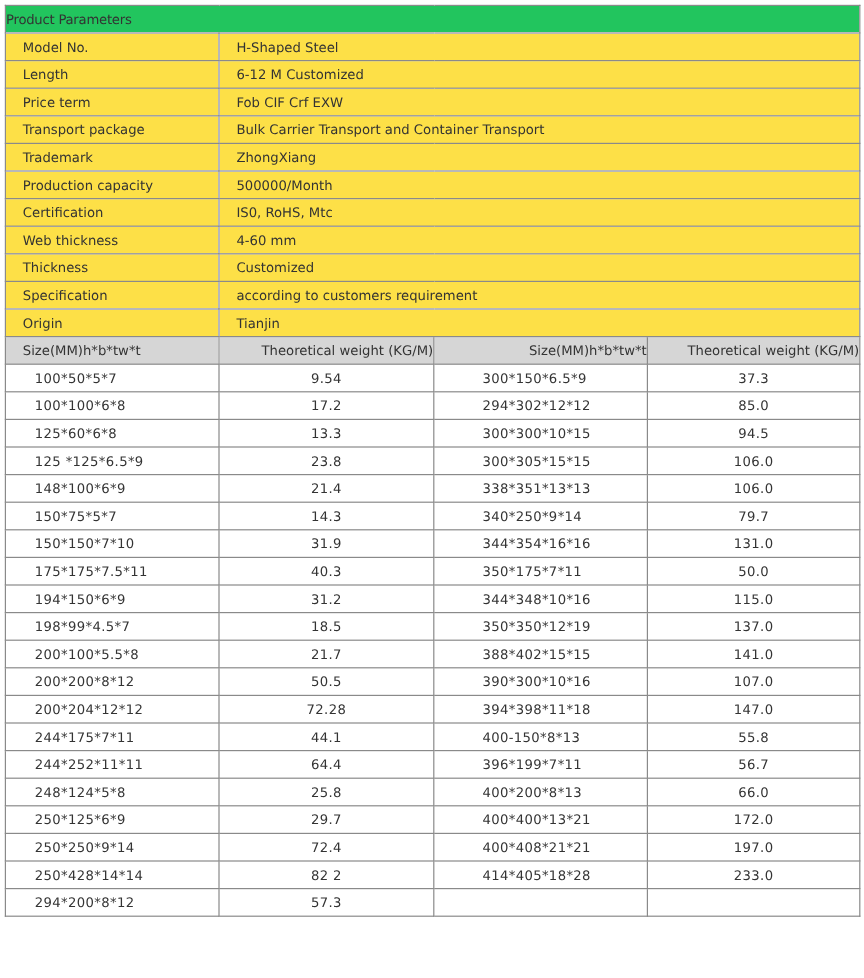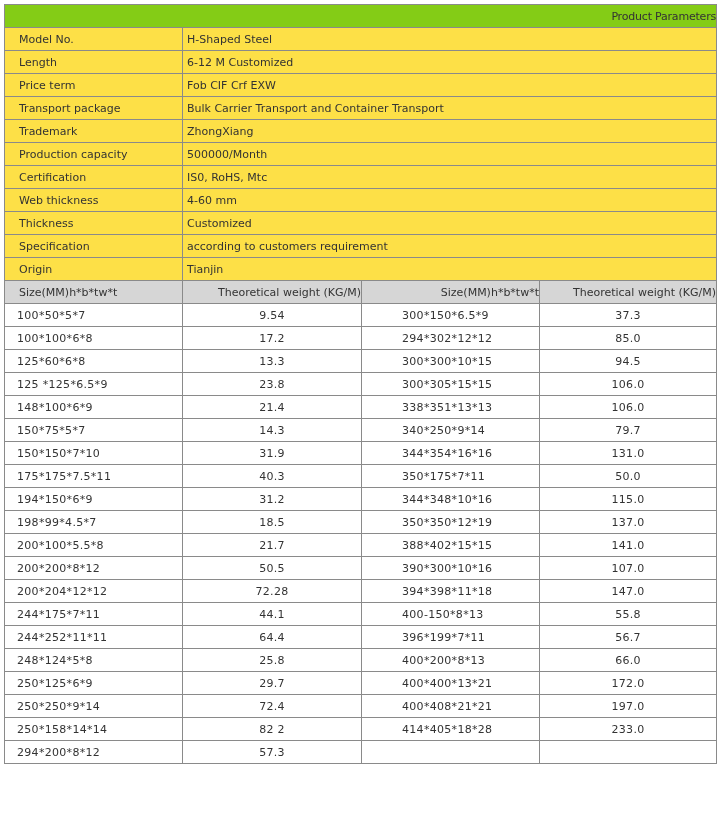--- a/index.html
+++ b/index.html
@@ -1,28 +1,28 @@
 <!DOCTYPE html>
 <html><head>
 <meta charset="utf-8">
 <style>
   html, body { margin: 0; padding: 0; background: #ffffff; }
   body { width: 720px; height: 815px; overflow: hidden; font-family: "DejaVu Sans", sans-serif; color: #333; }
   .wrap { position: absolute; left: 4px; top: 4px; width: 712px; }
   table { border-collapse: collapse; width: 712px; table-layout: fixed; }
   td { border: 1.5px solid #8a8a8a; font-size: 11px; padding: 0; white-space: nowrap; overflow: hidden; }
-  .title td { background: #84cc16; text-align: right; height: 22px; font-size: 11px; letter-spacing: -0.2px; }
+  .title td { background: #22c55e; text-align: left; height: 22px; font-size: 11px; letter-spacing: -0.2px; }
   .param td { height: 22px; background: #fde047; }
   .param td.k { padding-left: 14px; }
-  .param td.v { padding-left: 4px; }
+  .param td.v { padding-left: 14px; }
   .hdr td { background: #d6d6d6; height: 22px; font-size: 11px; }
   .hdr td.c1 { padding-left: 14px; }
   .hdr td.c2, .hdr td.c3, .hdr td.c4 { text-align: right; }
   .row td { height: 22px; font-size: 11px; letter-spacing: 0.3px; }
-  .row td.s1 { padding-left: 12px; }
+  .row td.s1 { padding-left: 24px; }
   .row td.w1 { text-align: center; }
   .row td.s2 { padding-left: 40px; }
   .row td.w2 { text-align: center; }
   .row td.w2 span { display: inline-block; width: 60px; text-align: center; }
 </style>
 </head>
 <body>
 
 <div class="wrap">
   <table>
@@ -188,21 +188,21 @@
           <td class="s2">400*400*13*21</td>
           <td class="w2"><span>172.0</span></td>
         </tr>
         <tr class="row">
           <td class="s1">250*250*9*14</td>
           <td class="w1">72.4</td>
           <td class="s2">400*408*21*21</td>
           <td class="w2"><span>197.0</span></td>
         </tr>
         <tr class="row">
-          <td class="s1">250*158*14*14</td>
+          <td class="s1">250*428*14*14</td>
           <td class="w1">82 2</td>
           <td class="s2">414*405*18*28</td>
           <td class="w2"><span>233.0</span></td>
         </tr>
         <tr class="row">
           <td class="s1">294*200*8*12</td>
           <td class="w1">57.3</td>
           <td class="s2"></td>
           <td class="w2"><span></span></td>
         </tr>

